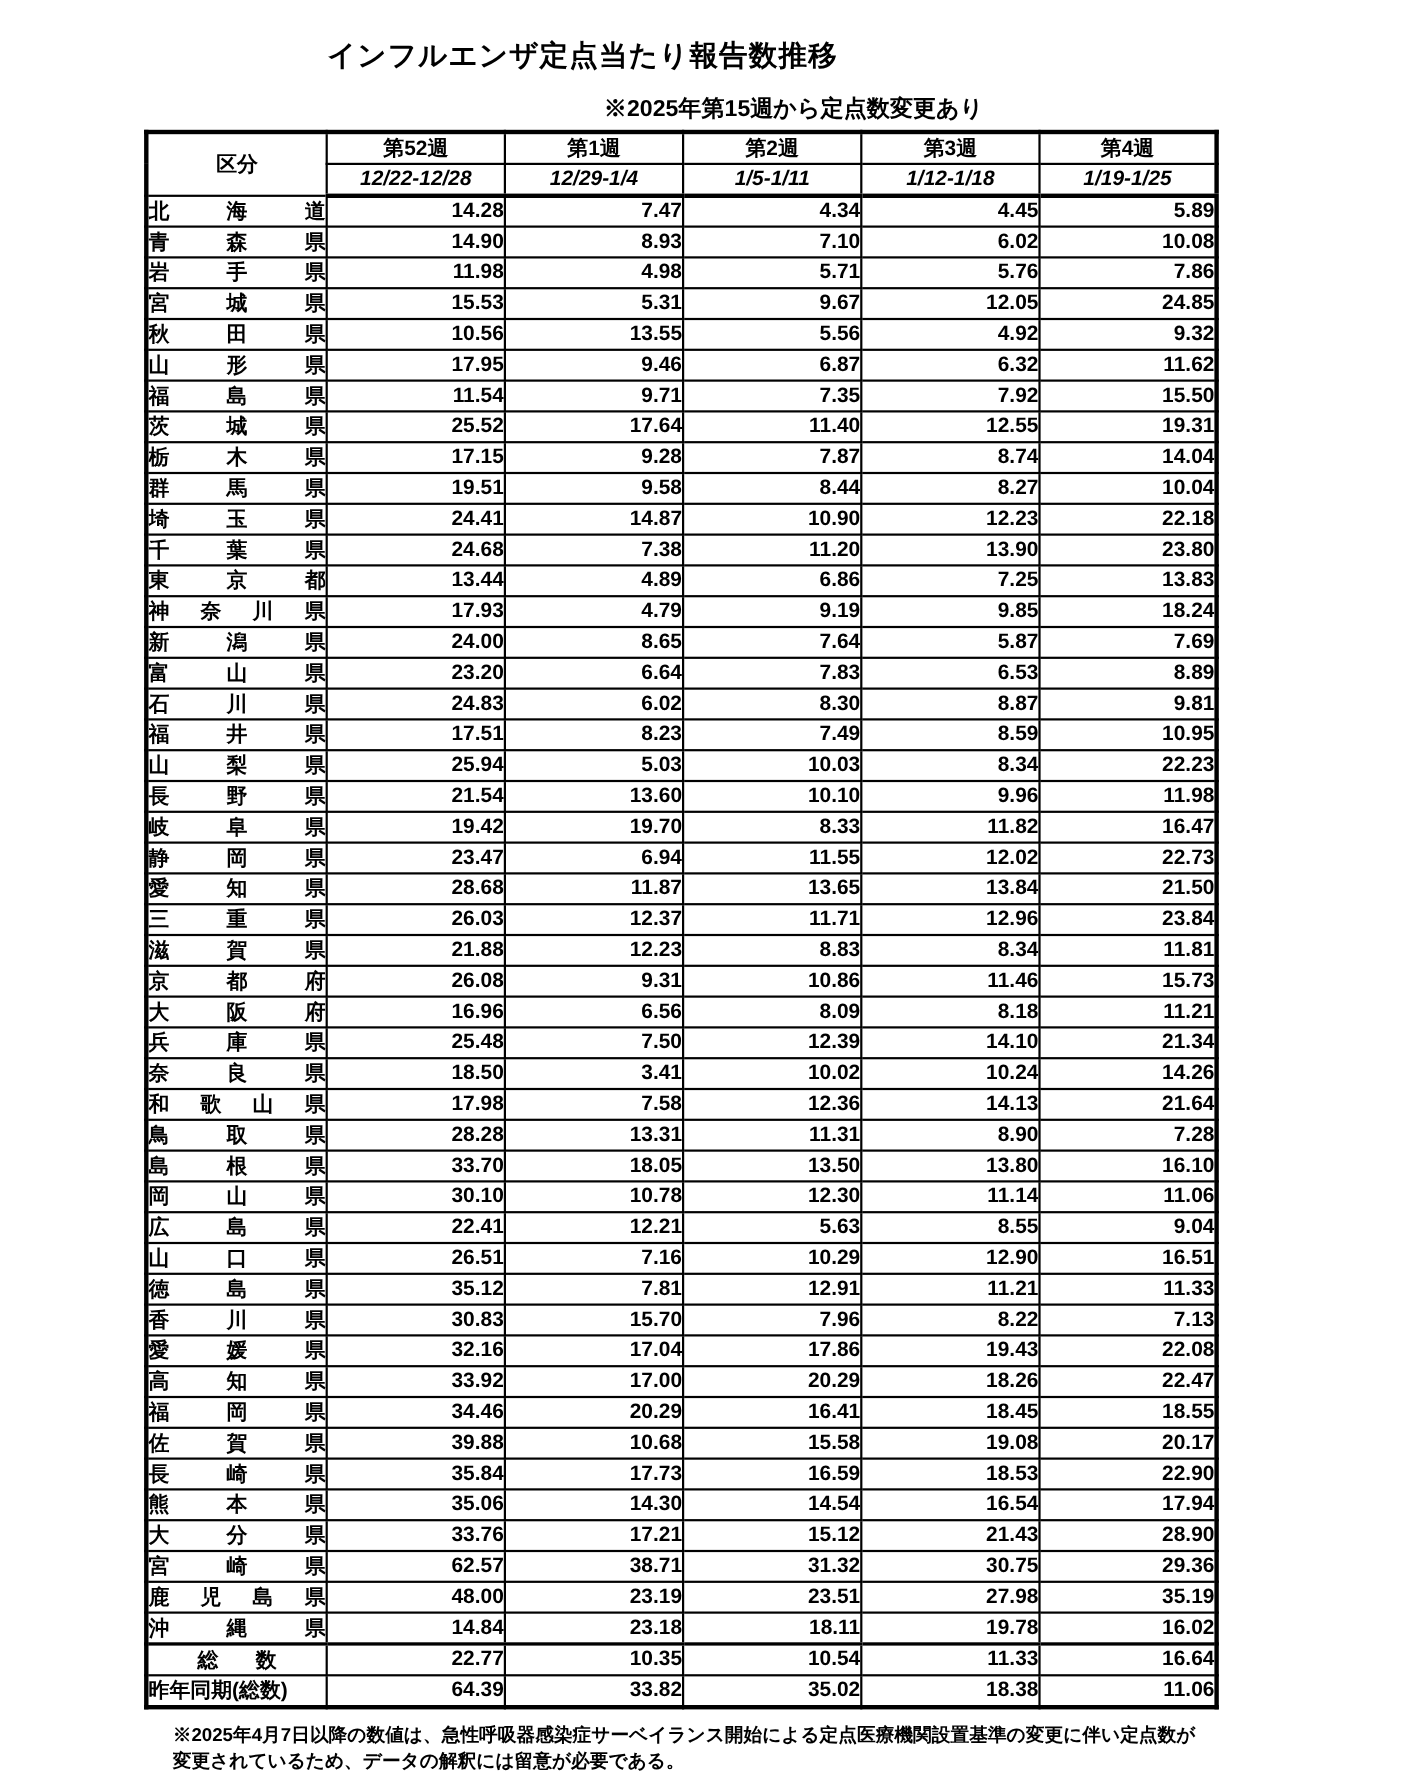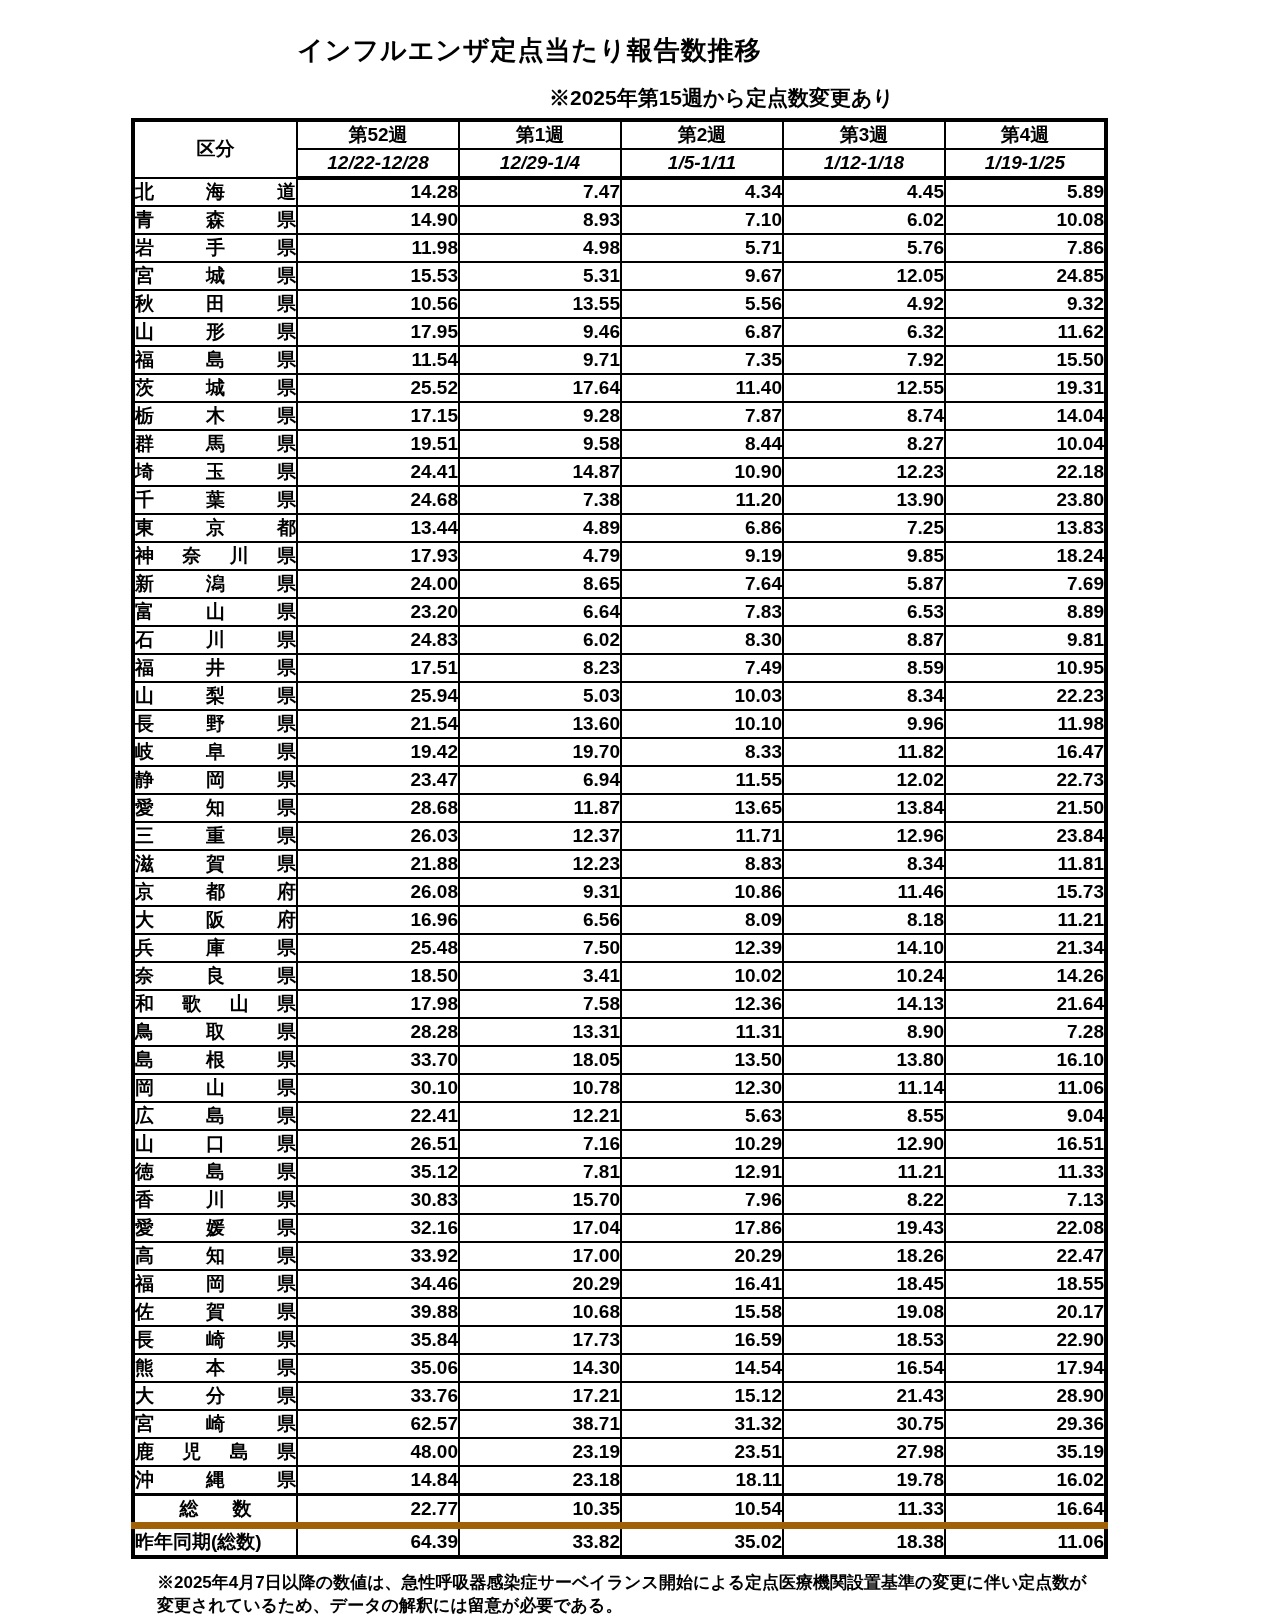--- a/index.html
+++ b/index.html
@@ -41,21 +41,21 @@
     vertical-align: middle;
   }
   thead th { text-align: center; }
   th.corner { border-bottom: 4px solid #000; font-family: Liberation Serif, serif; }
   thead tr.range-row th { border-bottom: 4px solid #000; font-style: italic; }
   td.name-cell { padding: 0 5px; }
   .name-flex { display: flex; justify-content: space-between; }
   .total-flex { display: flex; justify-content: center; gap: 34px; }
   td.value-cell { text-align: right; padding-right: 10px; }
   tr.total-row td { border-top: 3px solid #000; }
-  tr.lastyear-row td { border-top: 7px solid #a16207; }
+  tr.lastyear-row td { border-top: 1px solid #a16207; }
   td.lastyear-name { text-align: left; padding: 0 2px 0 4px; }
   .footnote {
     margin-top: 12px;
     font-size: 17px;
     line-height: 23px;
     width: 973px;
     margin-left: 26px;
   }
 </style>
 </head>

